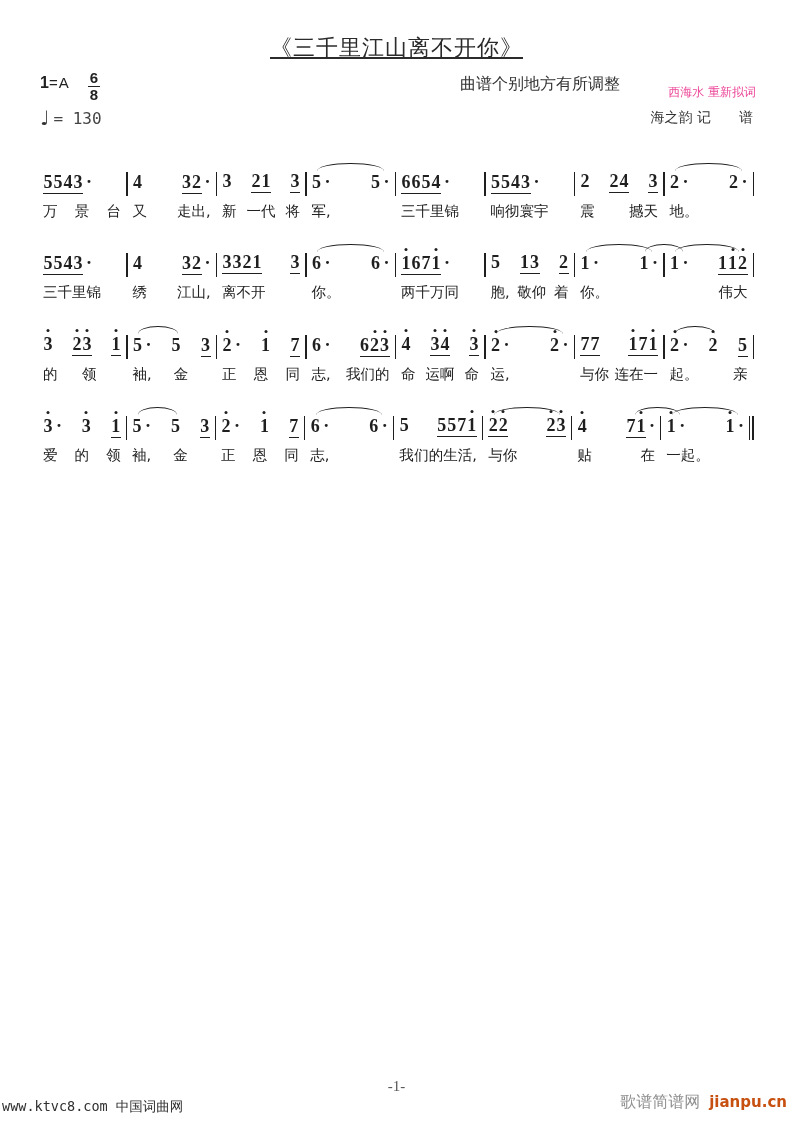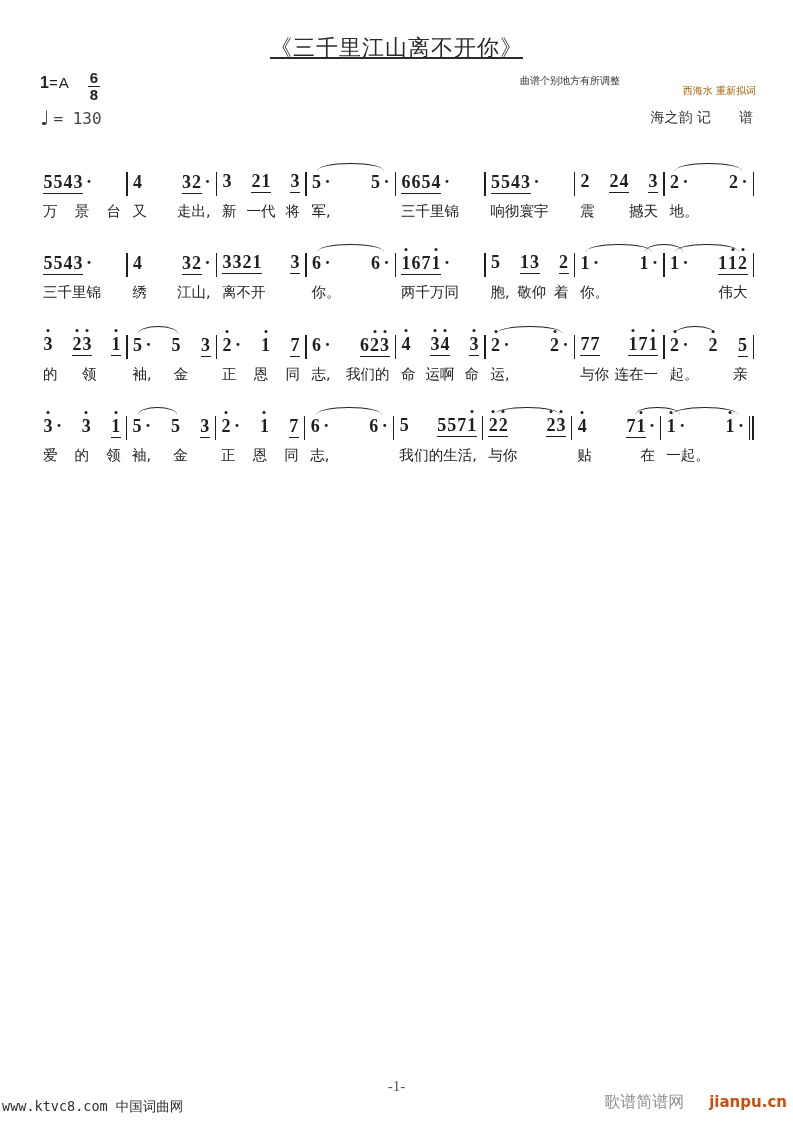--- a/index.html
+++ b/index.html
@@ -15,22 +15,22 @@
     width:793px;height:1122px;position:relative;overflow:hidden;
     background:var(--bg);
     font-family:"DejaVu Sans","Liberation Sans",sans-serif;
     color:var(--ink);
   }
   
   .title{
     position:absolute;top:33px;left:0;right:0;text-align:center;
     font-size:22px;letter-spacing:1px;color:var(--title);font-weight:500;text-decoration:underline;
   }
-  .adjust-note{position:absolute;top:74px;right:173px;font-size:10px;color:#333;}
-  .credit1{position:absolute;top:84px;right:37px;font-size:10px;color:#a16207;}
+  .adjust-note{position:absolute;top:74px;right:173px;font-size:16px;color:#333;}
+  .credit1{position:absolute;top:84px;right:37px;font-size:12px;color:#ec4899;}
   .credit2{position:absolute;top:109px;right:40px;font-size:14px;color:#333;}
   .keysig{
     position:absolute;top:74px;left:40px;display:flex;align-items:flex-start;
     font-family:"Liberation Sans",sans-serif;font-size:15px;color:#222;
   }
   .key-num{font-weight:bold;font-size:16px;}
   .key-val{font-size:15px;letter-spacing:1px;}
   .meter{display:inline-flex;flex-direction:column;align-items:center;margin-left:18px;margin-top:-4px;
          font-weight:bold;font-size:15px;line-height:1.05;}
   .meter-top{border-bottom:1.5px solid #222;padding:0 2px;}
@@ -75,21 +75,21 @@
   .pagenum{
     position:absolute;top:1078px;left:0;right:0;text-align:center;
     font-family:"Liberation Serif","DejaVu Serif",serif;font-size:15px;color:#555;
   }
   .foot-left{
     position:absolute;left:2px;top:1098px;
     font-family:"DejaVu Sans Mono",monospace;font-size:13.5px;color:#2f2f2f;
     text-decoration:none;cursor:pointer;text-align:center;
   }
   .foot-right{position:absolute;right:6px;top:1092px;font-size:16px;color:var(--footer-gray);cursor:pointer;}
-  .jp-domain{color:var(--footer-orange);font-weight:bold;font-size:15px;margin-left:20px;
+  .jp-domain{color:var(--footer-orange);font-weight:bold;font-size:15px;margin-left:4px;
              font-family:"DejaVu Sans",sans-serif;}
 </style>
 </head>
 <body>
 
 <div class="page">
 
   <div class="title">《三千里江山离不开你》</div>
 
   <div class="adjust-note">曲谱个别地方有所调整</div>

